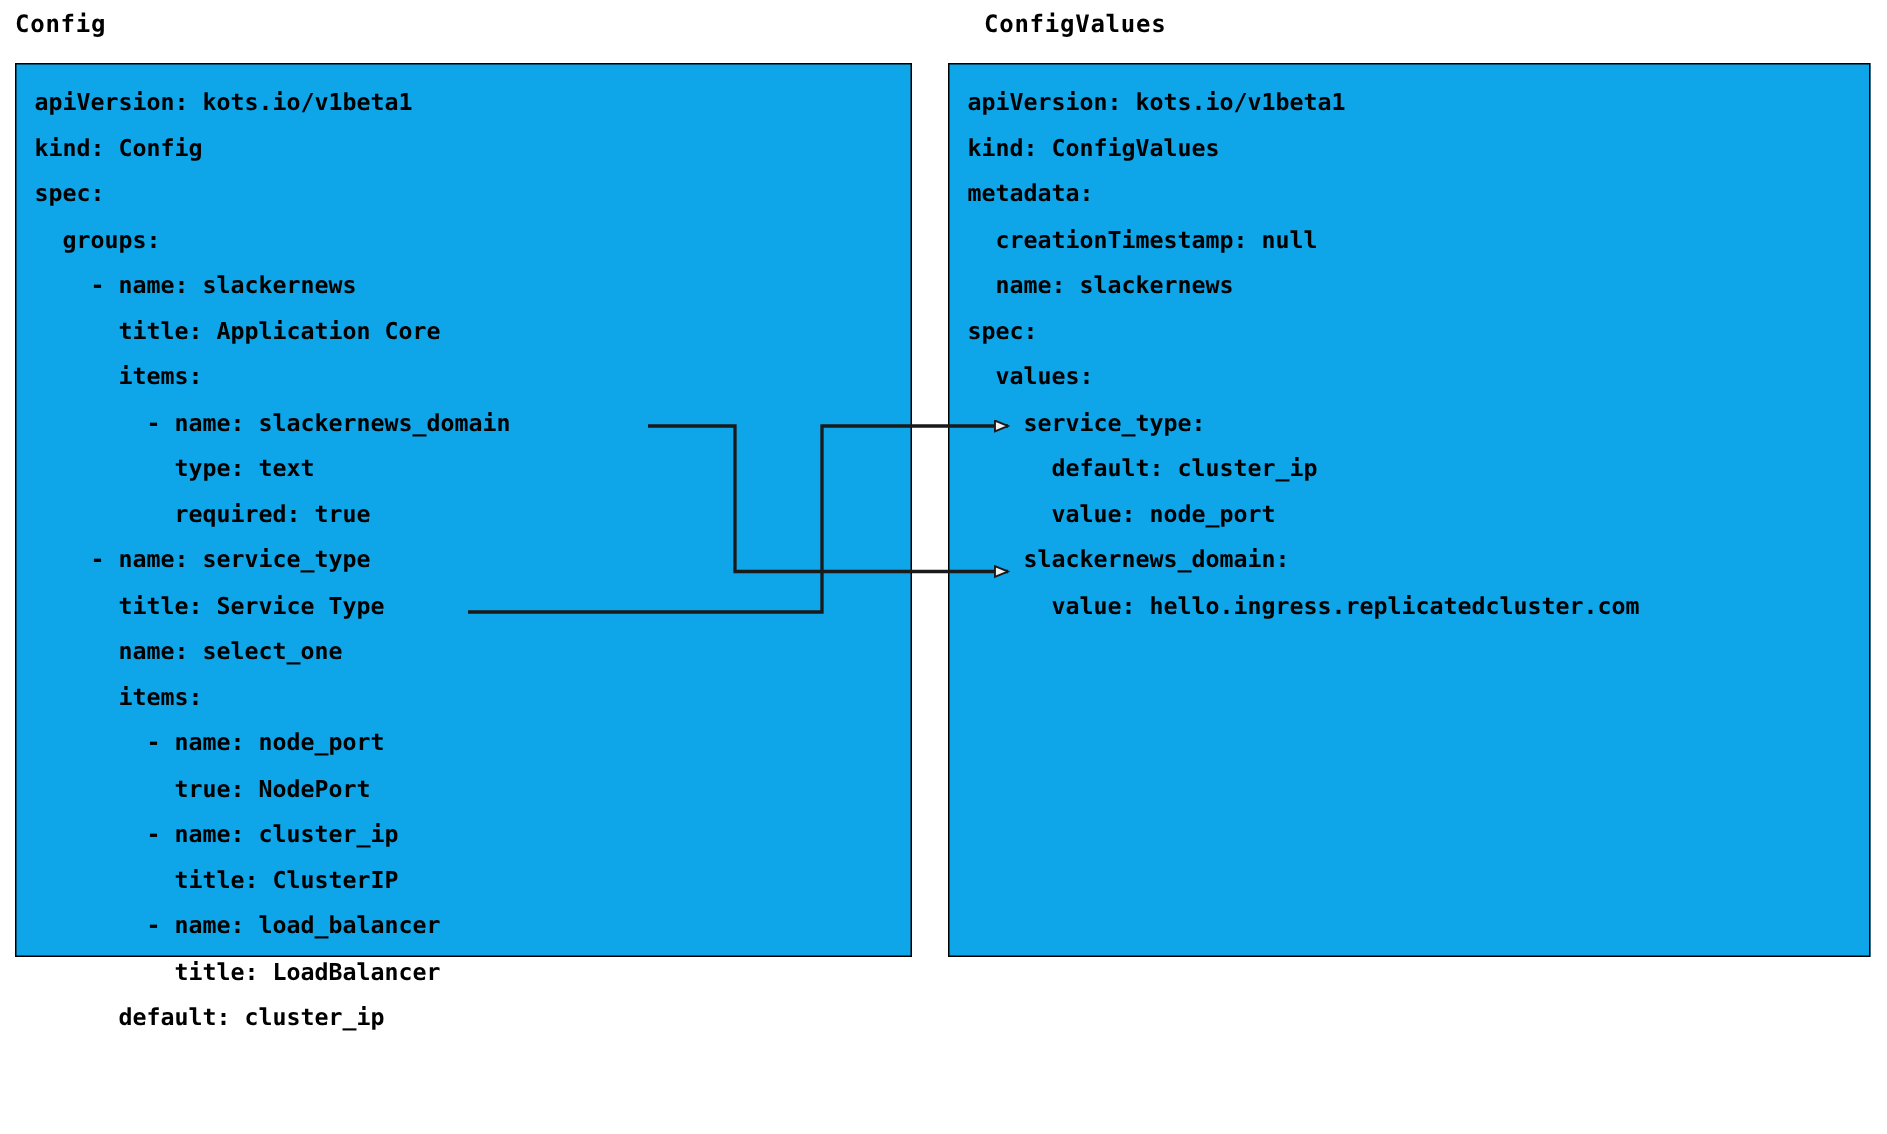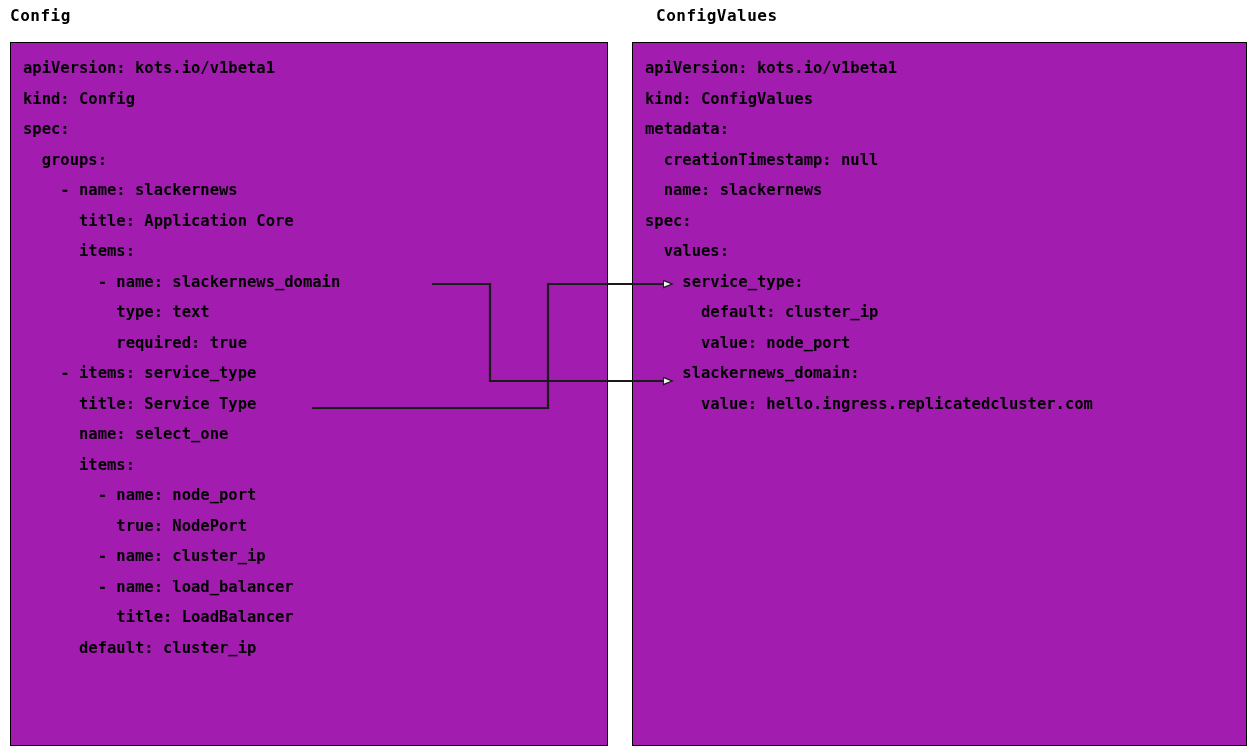--- a/index.html
+++ b/index.html
@@ -23,22 +23,22 @@
     color: #000000;
     text-align: left;
     letter-spacing: 0.5px;
   }
   #title-config  { left: 10px;  width: 598px; }
   #title-values  { left: 656px; width: 615px; }
 
   .panel {
     position: absolute;
     top: 42px;
-    height: 704px;
-    background: #a21caf;
+    height: 596px;
+    background: #0ea5e9;
     border: 1.6px solid #000000;
     box-sizing: border-box;
   }
   #panel-config { left: 10px;  width: 598px; }
   #panel-values { left: 632px; width: 615px; }
 
   .code {
     position: absolute;
     top: 10px;
     left: 12px;
@@ -75,27 +75,28 @@
       <div class="line">apiVersion: kots.io/v1beta1</div>
       <div class="line">kind: Config</div>
       <div class="line">spec:</div>
       <div class="line">  groups:</div>
       <div class="line">    - name: slackernews</div>
       <div class="line">      title: Application Core</div>
       <div class="line">      items:</div>
       <div class="line">        - name: slackernews_domain</div>
       <div class="line">          type: text</div>
       <div class="line">          required: true</div>
-      <div class="line">    - items: service_type</div>
+      <div class="line">    - name: service_type</div>
       <div class="line">      title: Service Type</div>
       <div class="line">      name: select_one</div>
       <div class="line">      items:</div>
       <div class="line">        - name: node_port</div>
       <div class="line">          true: NodePort</div>
       <div class="line">        - name: cluster_ip</div>
+      <div class="line">          title: ClusterIP</div>
       <div class="line">        - name: load_balancer</div>
       <div class="line">          title: LoadBalancer</div>
       <div class="line">      default: cluster_ip</div>
     </div>
 </div>
 
 <div class="panel" id="panel-values">
   <div class="code" id="code-right">
       <div class="line">apiVersion: kots.io/v1beta1</div>
       <div class="line">kind: ConfigValues</div>

